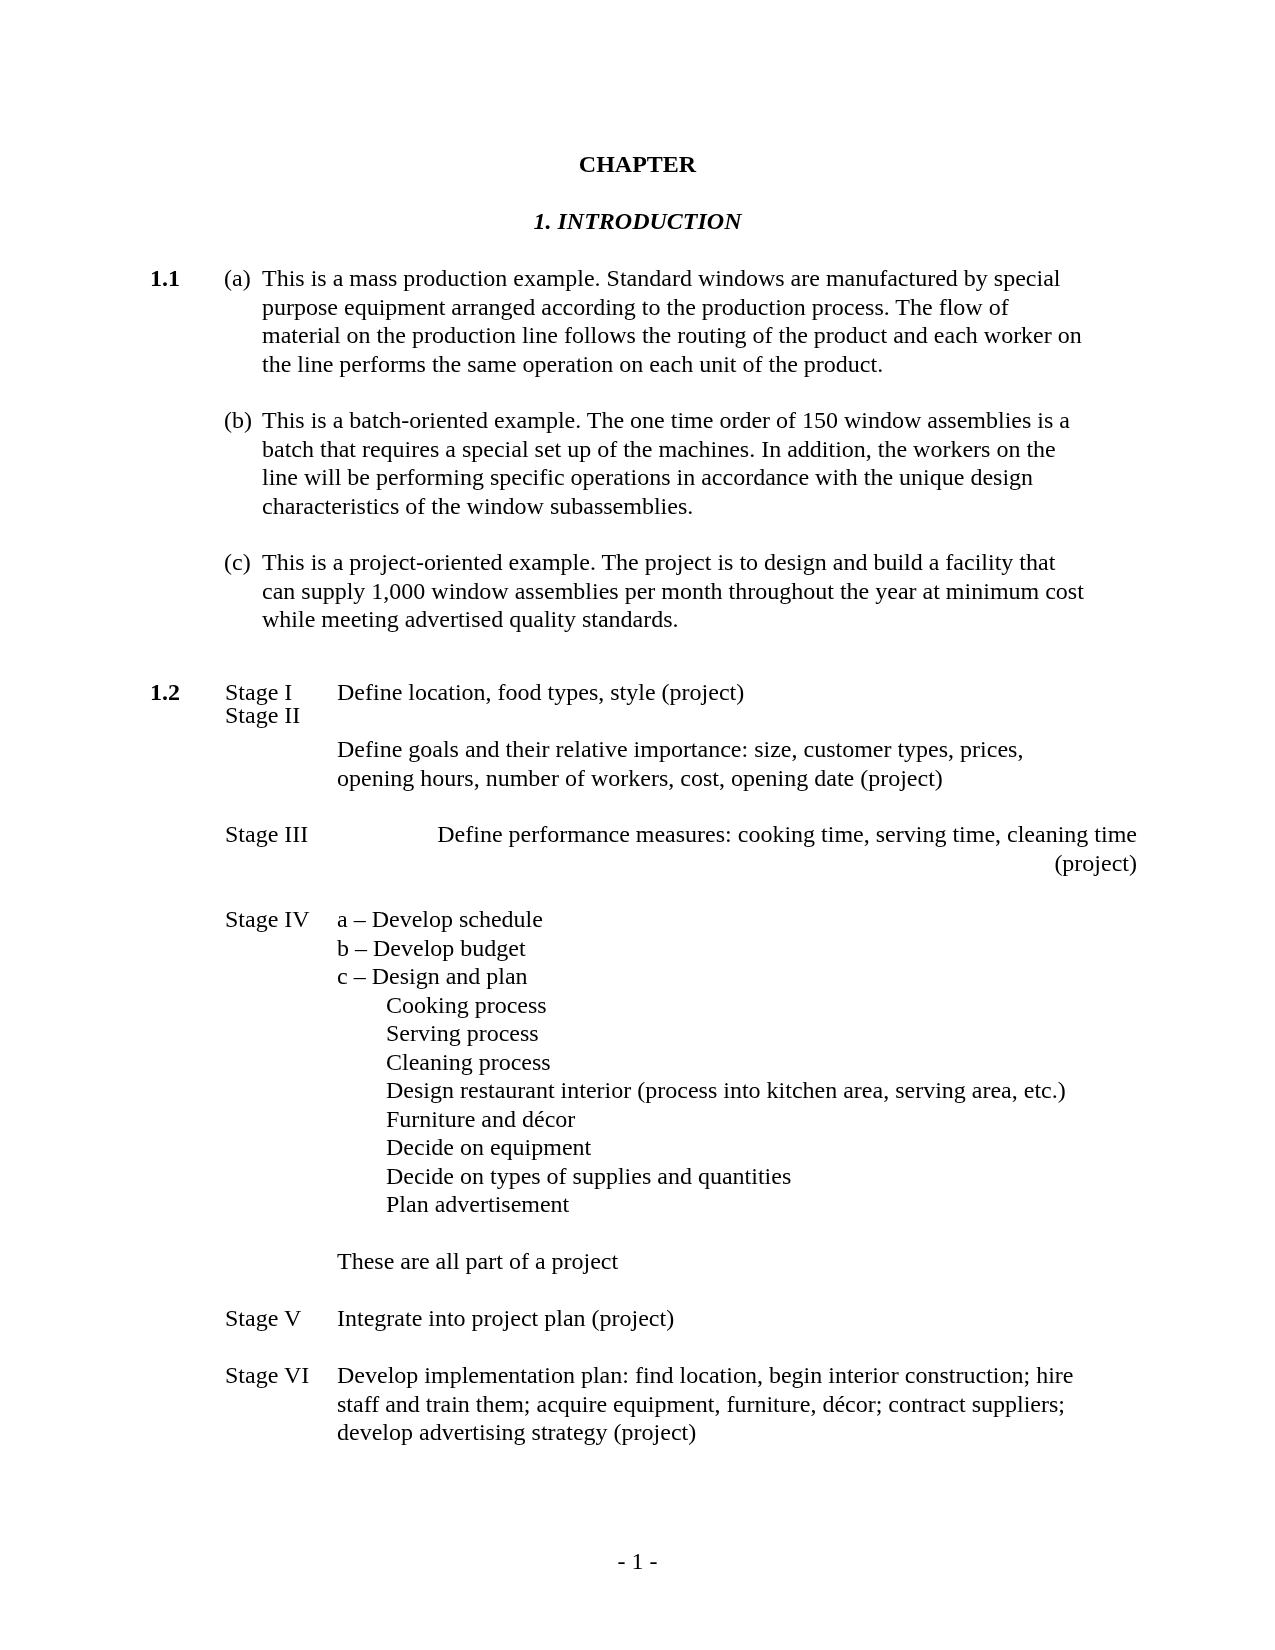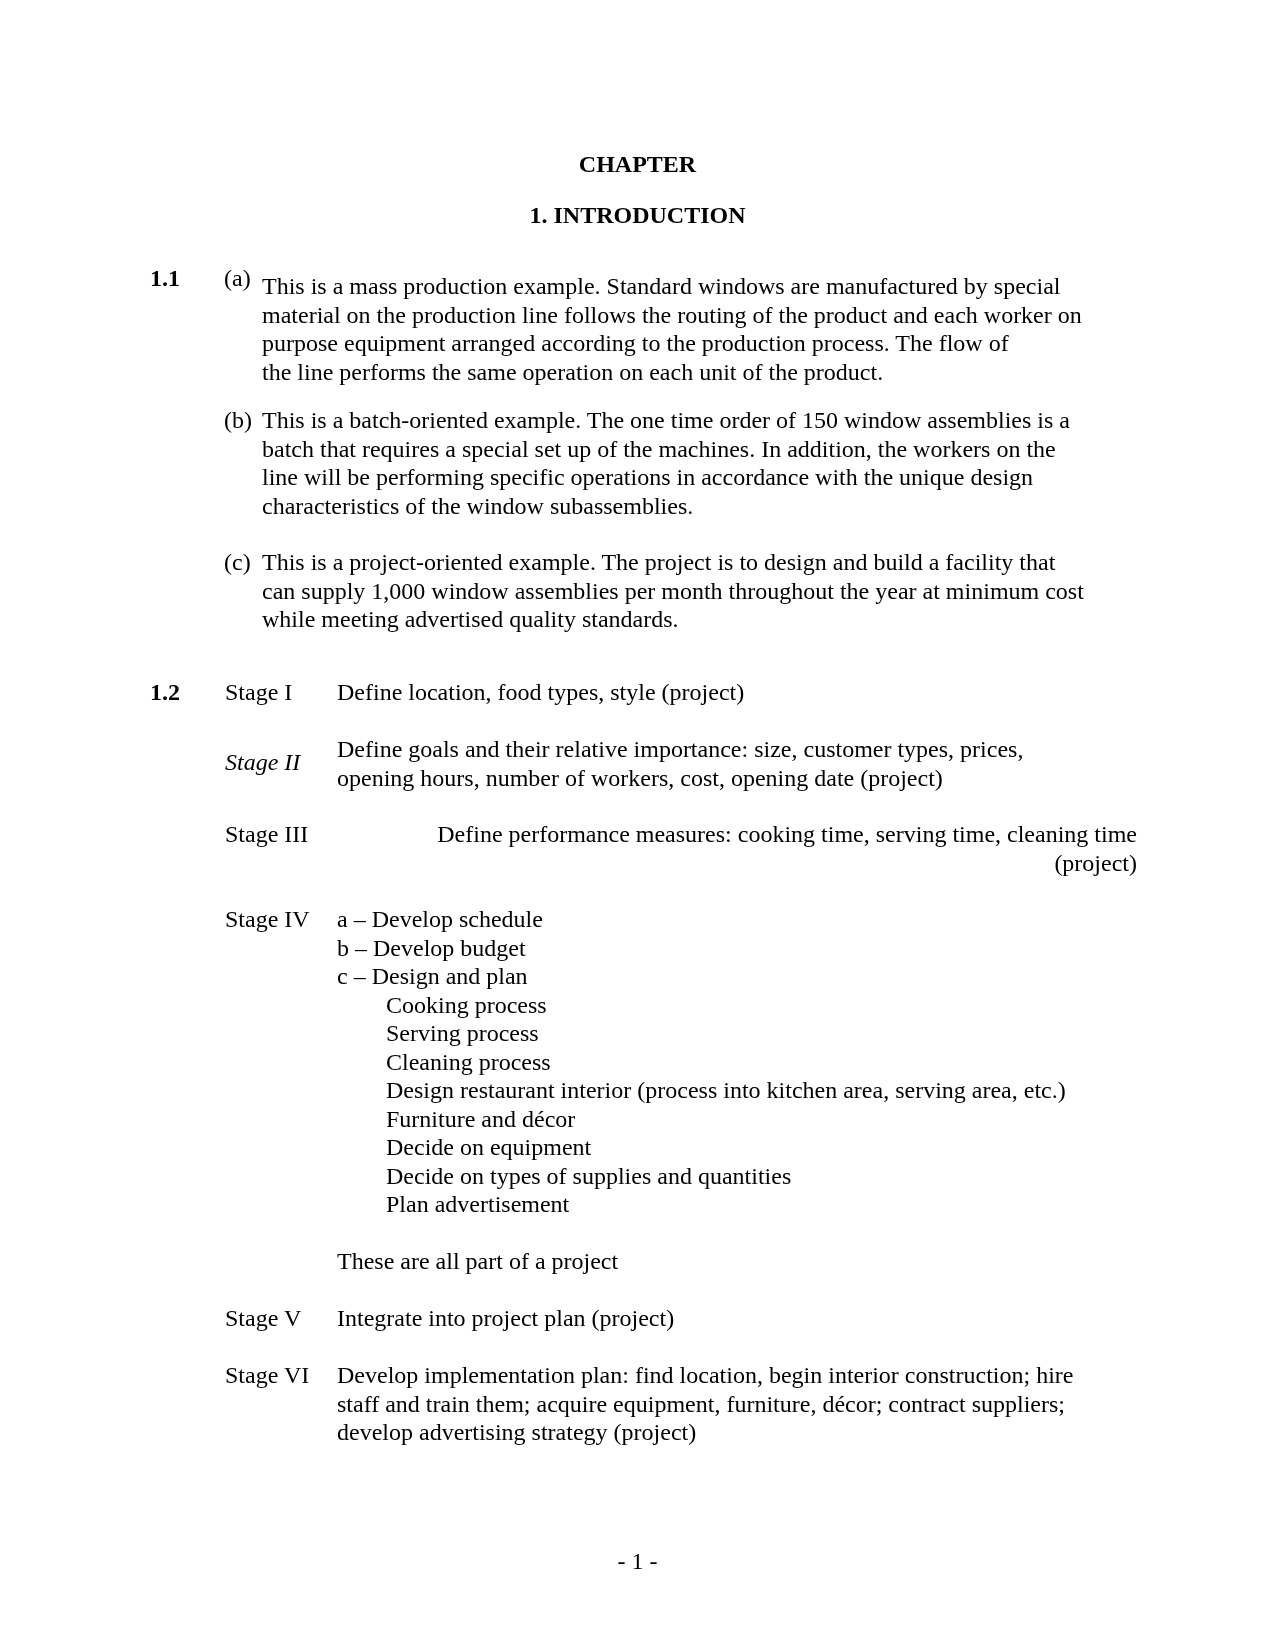--- a/index.html
+++ b/index.html
@@ -9,21 +9,21 @@
       color: #000000;
       font-size: 24px;
       line-height: 28.5px;
     }
     .page { position: absolute; left: 0; top: 0; width: 1275px; height: 1650px; }
     .heading {
       position: absolute; left: 0; width: 1275px; text-align: center;
       font-weight: bold; font-size: 24px;
     }
     .h-chapter { top: 150px; }
-    .h-title { top: 201px; }
+    .h-title { top: 207px; font-style: italic; }
 
     .sec-num { position: absolute; left: 150px; font-weight: bold; }
     .item-label { position: absolute; left: 224px; }
     .item-text { position: absolute; left: 262px; width: 865px; }
 
     .stage-label { position: absolute; left: 225px; }
     .stage-text { position: absolute; left: 337px; width: 800px; }
     .sub-line { display: block; }
     .sub-indent { display: block; padding-left: 49px; }
     .italic { }
@@ -38,24 +38,24 @@
 <div class="page">
 
   <div class="heading h-chapter">CHAPTER</div>
   <div class="heading h-title">1. INTRODUCTION</div>
 
   <div>
     <div class="sec-num" style="top:264px;">1.1</div>
 
     <div>
       <div class="item-label" style="top:264px;">(a)</div>
-      <div class="item-text" style="top:272px;">
+      <div class="item-text" style="top:264px;">
         <span class="sub-line">This is a mass production example.  Standard windows are manufactured by special</span>
+        <span class="sub-line">purpose equipment arranged according to the production process.  The flow of</span>
         <span class="sub-line">material on the production line follows the routing of the product and each worker on</span>
-        <span class="sub-line">purpose equipment arranged according to the production process.  The flow of</span>
         <span class="sub-line">the line performs the same operation on each unit of the product.</span>
       </div>
     </div>
 
     <div>
       <div class="item-label" style="top:406px;">(b)</div>
       <div class="item-text" style="top:406px;">
         <span class="sub-line">This is a batch-oriented example.  The one time order of 150 window assemblies is a</span>
         <span class="sub-line">batch that requires a special set up of the machines.  In addition, the workers on the</span>
         <span class="sub-line">line will be performing specific operations in accordance with the unique design</span>
@@ -77,21 +77,21 @@
     <div class="sec-num" style="top:678px;">1.2</div>
 
     <div>
       <div class="stage-label" style="top:678px;">Stage I</div>
       <div class="stage-text" style="top:678px;">
         <span class="sub-line">Define location, food types, style (project)</span>
       </div>
     </div>
 
     <div>
-      <div class="stage-label" style="top:748px;font-style:italic;">Stage II</div>
+      <div class="stage-label" style="top:701px;">Stage II</div>
       <div class="stage-text" style="top:735px;">
         <span class="sub-line">Define goals and their relative importance: size, customer types, prices,</span>
         <span class="sub-line">opening hours, number of workers, cost, opening date (project)</span>
       </div>
     </div>
 
     <div>
       <div class="stage-label" style="top:820px;">Stage III</div>
       <div class="stage-text" style="top:820px;text-align:right;">
         <span class="sub-line">Define performance measures: cooking time, serving time, cleaning time</span>

